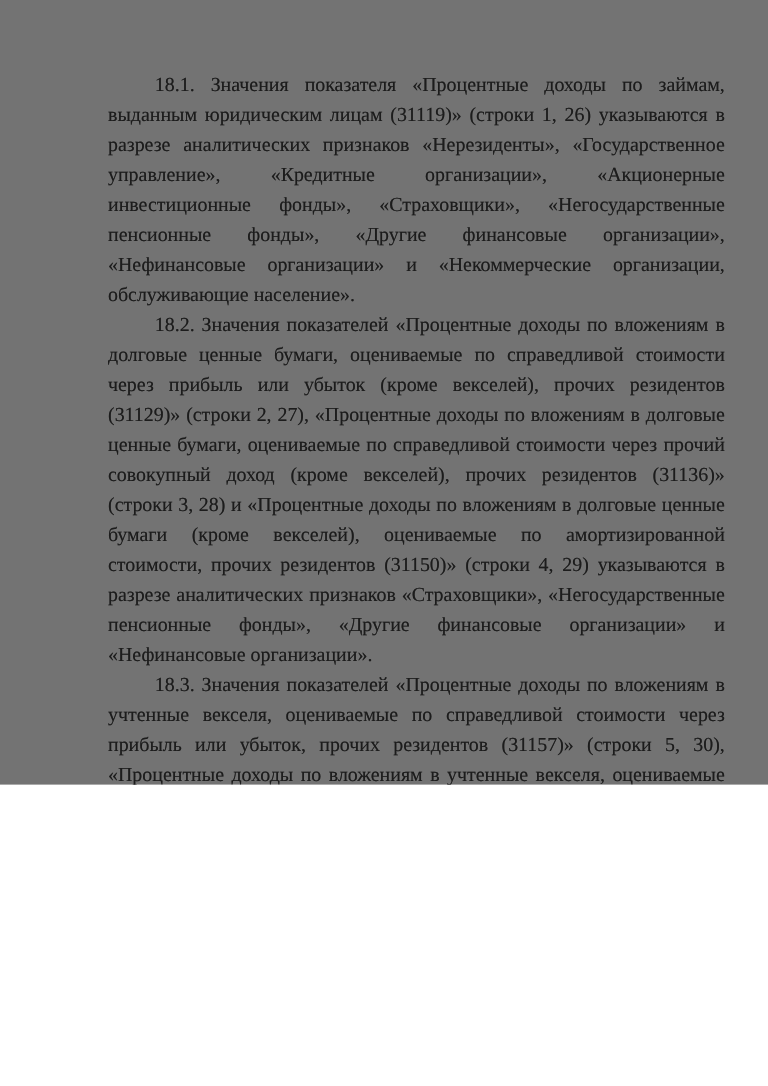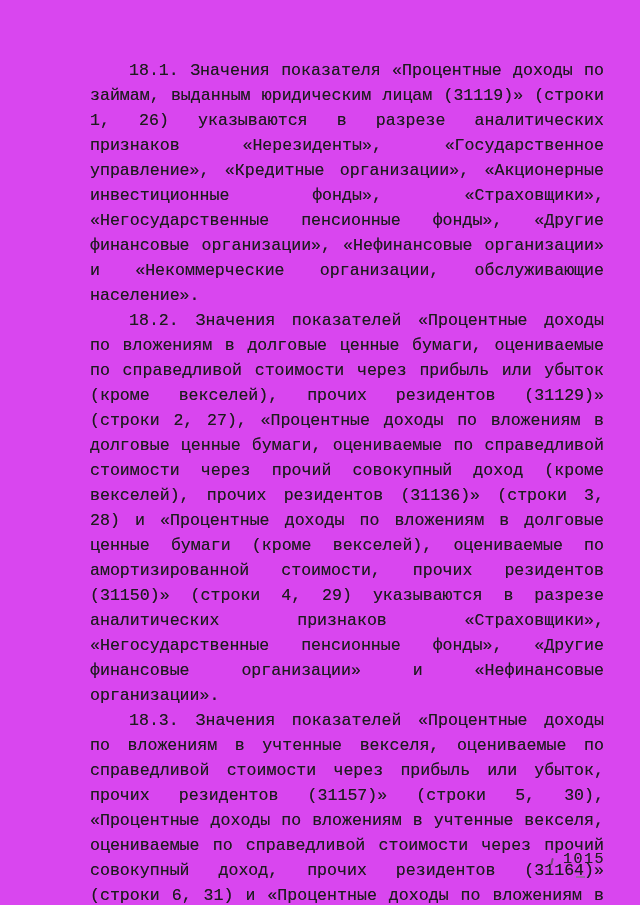--- a/index.html
+++ b/index.html
@@ -3,23 +3,23 @@
 <meta charset="utf-8">
 <style>
   html, body {
     margin: 0;
     padding: 0;
     background: #ffffff;
   }
   .page {
     position: relative;
     width: 640px;
-    height: 905px;
-    background: #d946ef;
-    font-family: Liberation Mono, monospace;
+    height: 654px;
+    background: #737373;
+    font-family: Liberation Serif, serif;
     color: #1c1c1c;
     overflow: hidden;
   }
   .textblock {
     position: absolute;
     top: 58px;
     left: 90px;
     width: 514px;
     text-align: justify;
     font-size: 16.6px;

